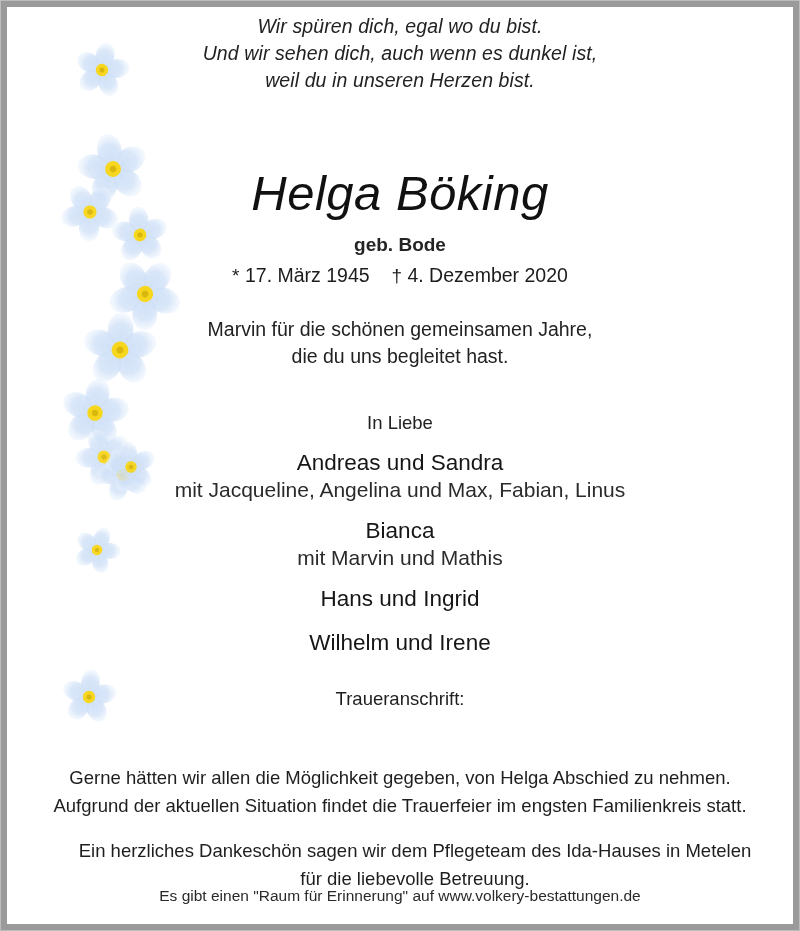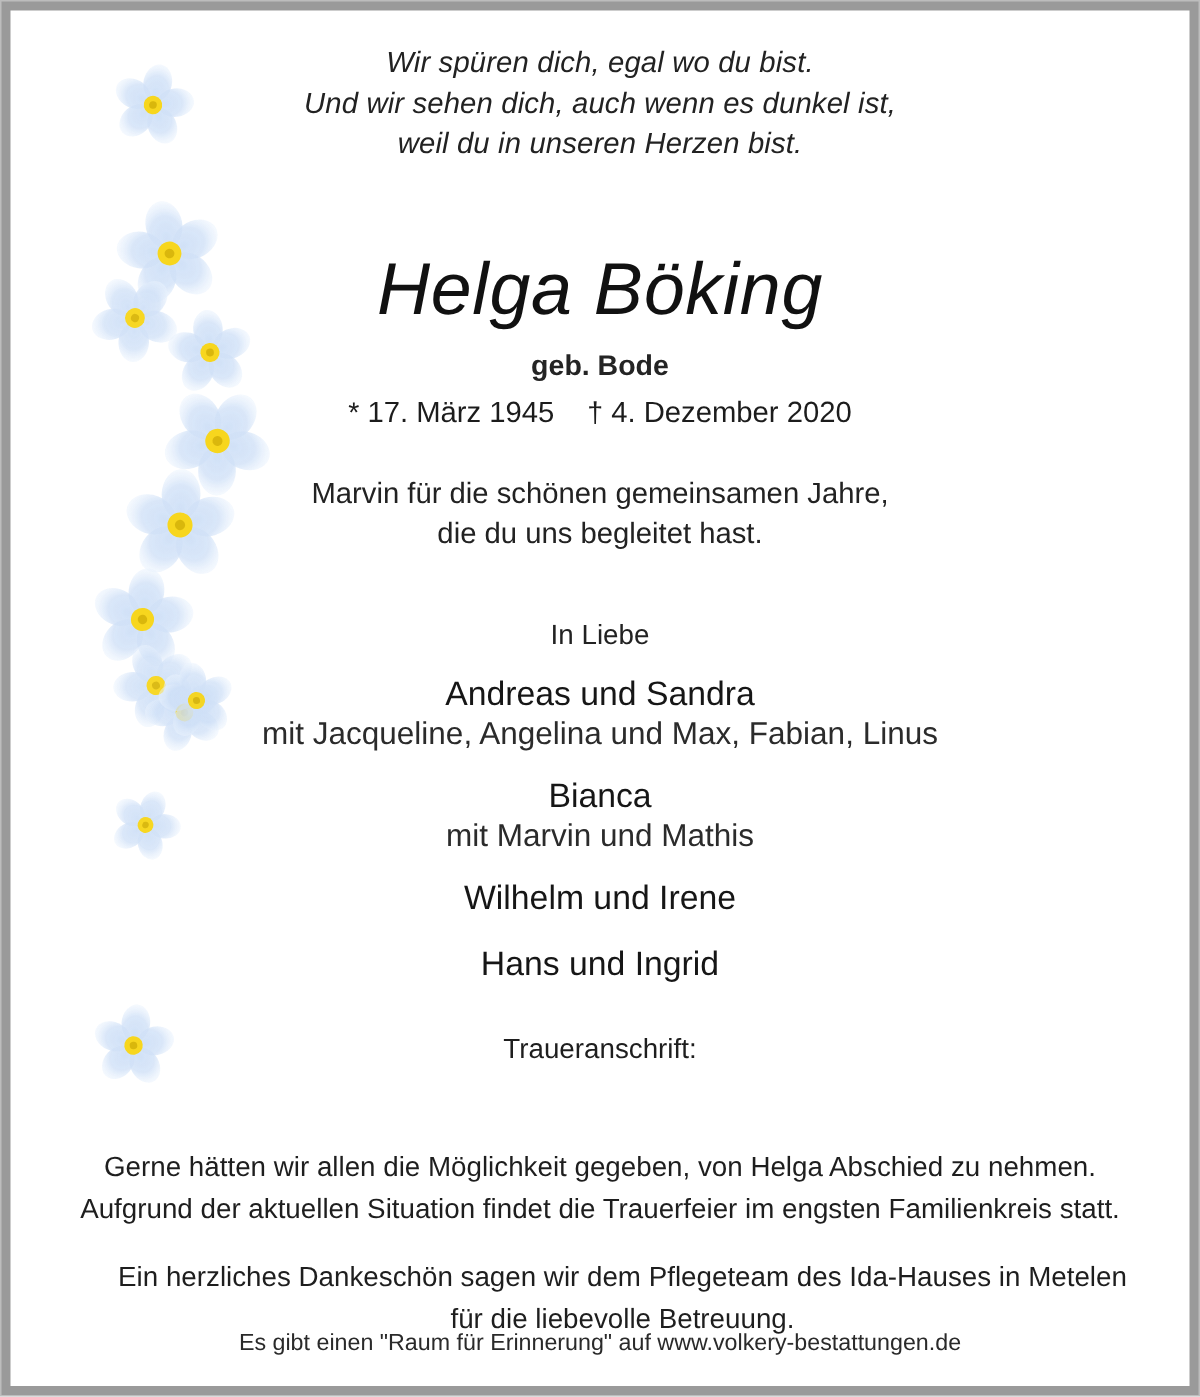--- a/index.html
+++ b/index.html
@@ -60,21 +60,21 @@
     position: absolute;
     left: 0;
     top: 0;
     width: 100%;
     height: 100%;
     text-align: center;
   }
 
   .poem {
     position: absolute;
-    top: 22px;
+    top: 6px;
     left: 0;
     width: 100%;
     font-style: italic;
     font-size: 19.5px;
     line-height: 27px;
     color: #222222;
     letter-spacing: 0.1px;
   }
   .poem .line { display: block; }
 
@@ -467,24 +467,24 @@
       <div class="mourners">
         <div class="mourner-group">
           <div class="mourner-primary">Andreas und Sandra</div>
           <div class="mourner-secondary">mit Jacqueline, Angelina und Max, Fabian, Linus</div>
         </div>
         <div class="mourner-group">
           <div class="mourner-primary">Bianca</div>
           <div class="mourner-secondary">mit Marvin und Mathis</div>
         </div>
         <div class="mourner-group">
+          <div class="mourner-primary">Hans und Ingrid</div>
+        </div>
+        <div class="mourner-group">
           <div class="mourner-primary">Wilhelm und Irene</div>
-        </div>
-        <div class="mourner-group">
-          <div class="mourner-primary">Hans und Ingrid</div>
         </div>
       </div>
 
       <div class="address-block">
         <span class="line">Traueranschrift:</span>
       </div>
 
       <div class="notice">
         <span class="paragraph">
           <span class="line">Gerne hätten wir allen die Möglichkeit gegeben, von Helga Abschied zu nehmen.</span>

